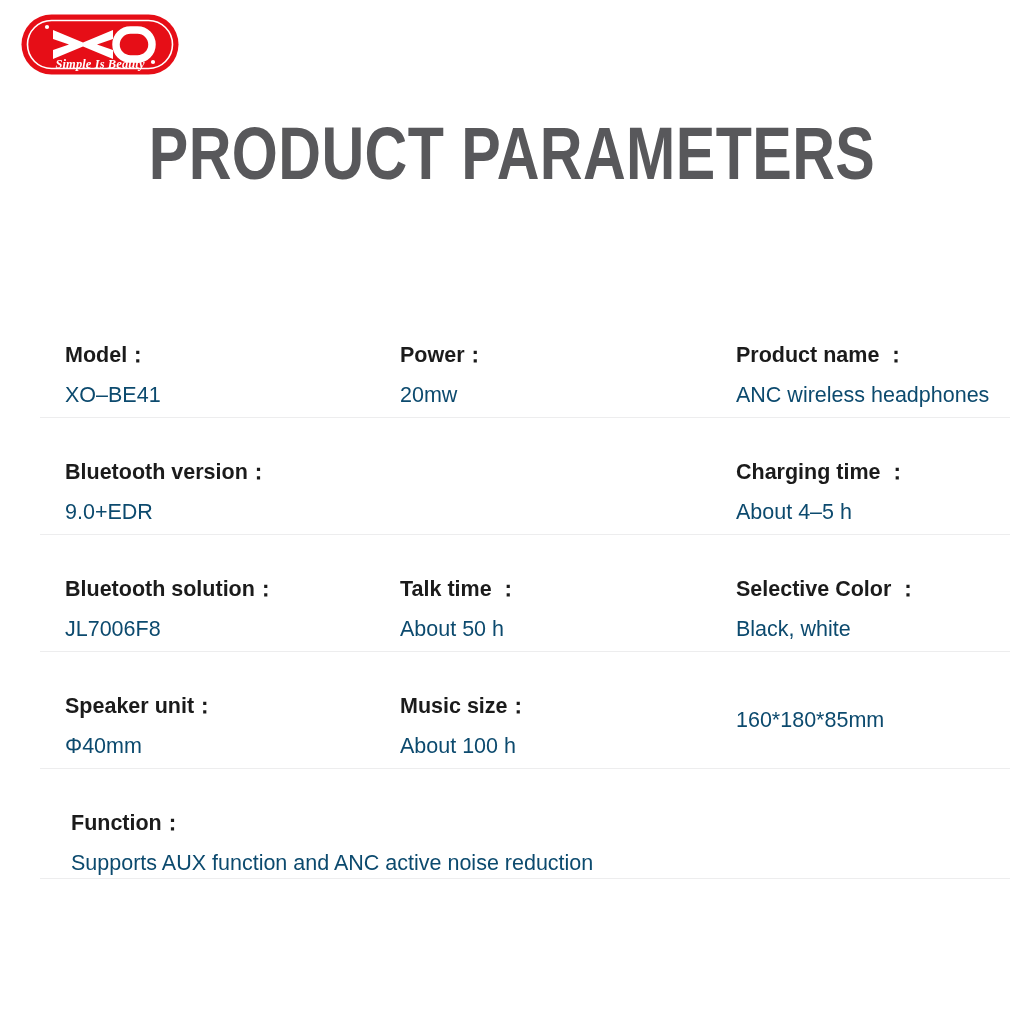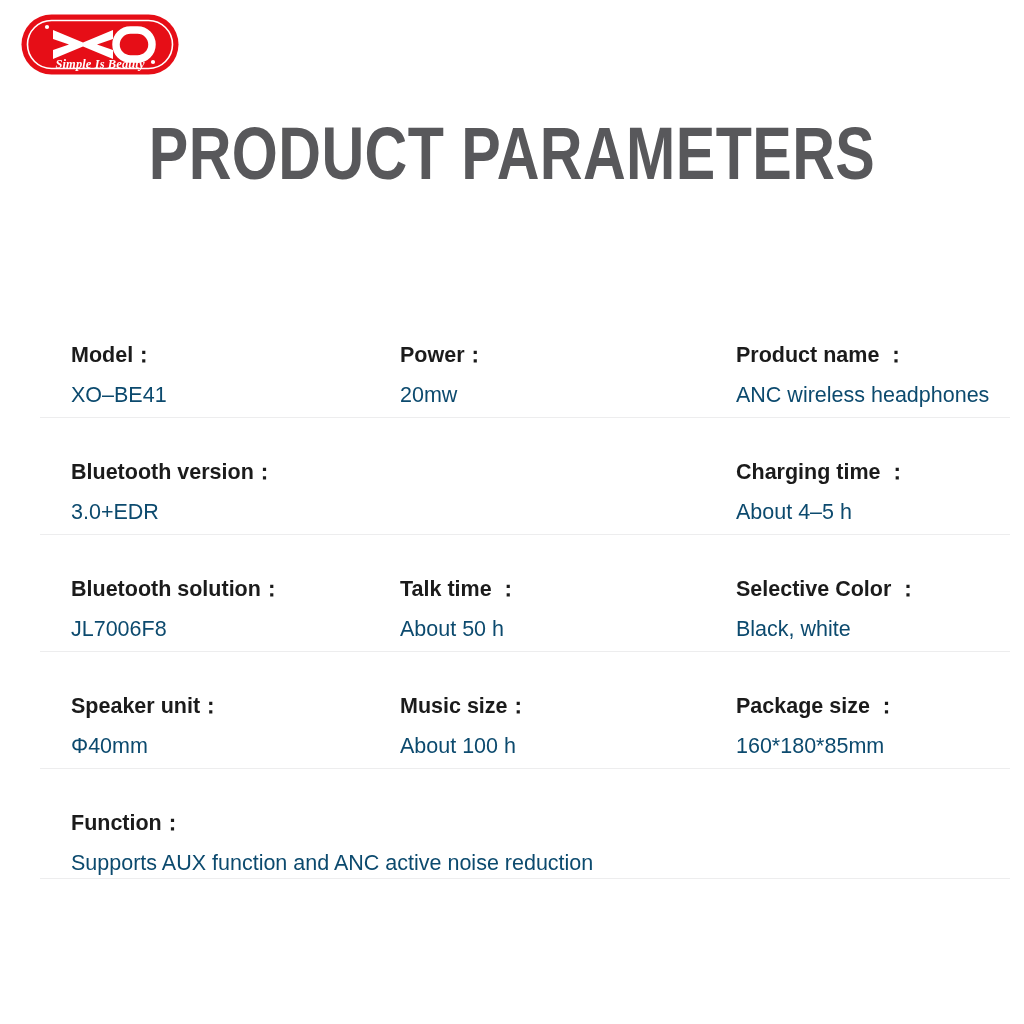--- a/index.html
+++ b/index.html
@@ -58,21 +58,21 @@
     height: 117px;
     box-sizing: border-box;
   }
   .spec-row.last {
     height: 110px;
   }
   .cell {
     position: absolute;
     top: 41px;
   }
-  .cell.c1 { left: 31px; }
+  .cell.c1 { left: 25px; }
   .cell.c2 { left: 360px; }
   .cell.c3 { left: 696px; }
   .cell.full { left: 31px; width: 930px; }
 
   .cell-label {
     color: #1b1b1b;
     font-weight: bold;
     font-size: 21.5px;
     line-height: 26px;
     white-space: nowrap;
@@ -120,21 +120,21 @@
     </div>
     <div class="cell c3">
       <div class="cell-label">Product name ：</div>
       <div class="cell-value">ANC wireless headphones</div>
     </div>
   </div>
 
   <div class="spec-row">
     <div class="cell c1">
       <div class="cell-label">Bluetooth version：</div>
-      <div class="cell-value">3.0+EDR</div>
+      <div class="cell-value">9.0+EDR</div>
     </div>
     <div class="cell c3">
       <div class="cell-label">Charging time ：</div>
       <div class="cell-value">About 4–5 h</div>
     </div>
   </div>
 
   <div class="spec-row">
     <div class="cell c1">
       <div class="cell-label">Bluetooth solution：</div>
@@ -153,21 +153,20 @@
   <div class="spec-row">
     <div class="cell c1">
       <div class="cell-label">Speaker unit：</div>
       <div class="cell-value">Φ40mm</div>
     </div>
     <div class="cell c2">
       <div class="cell-label">Music size：</div>
       <div class="cell-value">About 100 h</div>
     </div>
     <div class="cell c3">
-      <div class="cell-label">Package size ：</div>
       <div class="cell-value">160*180*85mm</div>
     </div>
   </div>
 
   <div class="spec-row last">
     <div class="cell full">
       <div class="cell-label">Function：</div>
       <div class="cell-value">Supports AUX function and ANC active noise reduction</div>
     </div>
   </div>

